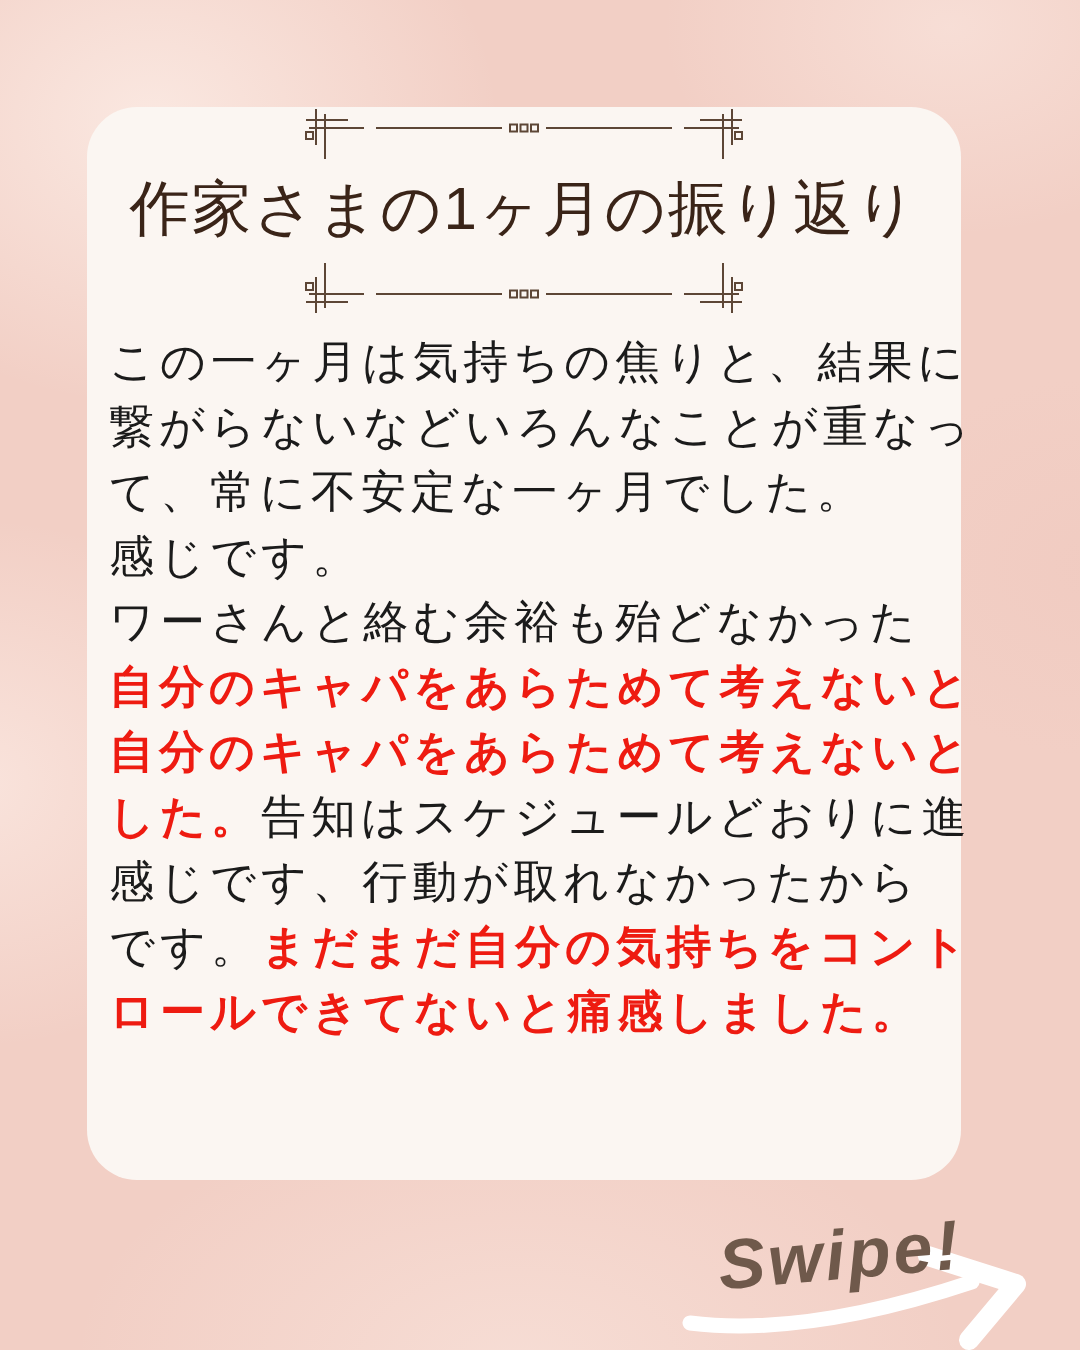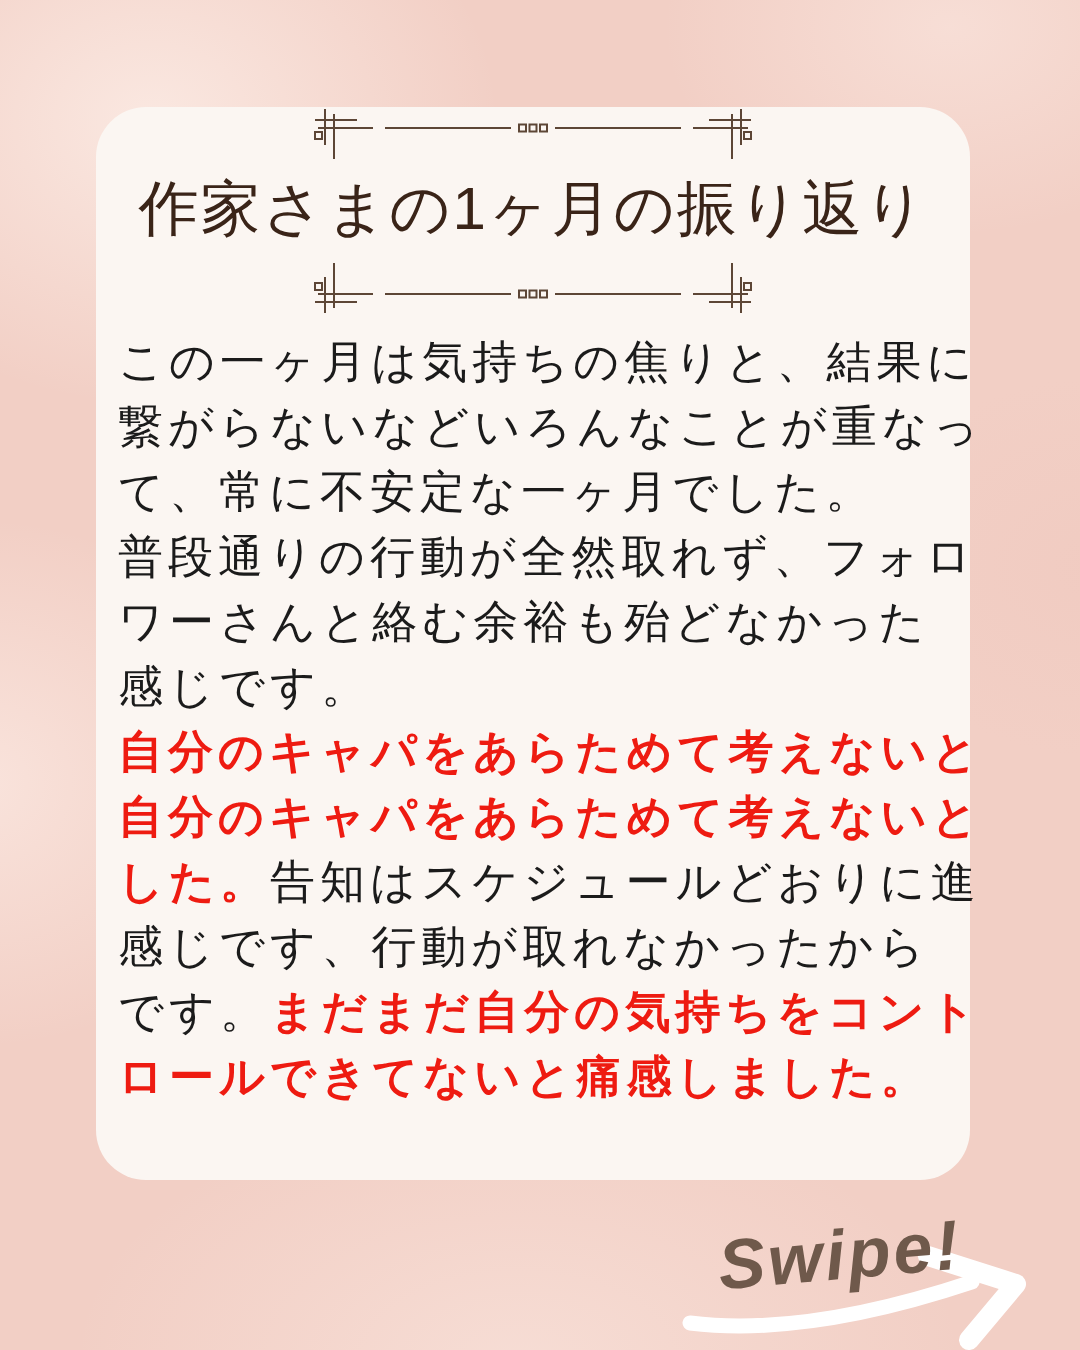--- a/index.html
+++ b/index.html
@@ -10,21 +10,21 @@
     font-family:"Liberation Sans","DejaVu Sans",sans-serif;
     background-color:#f2cfc5;
     background-image:
       radial-gradient(46% 30% at 14% 9%,  rgba(253,240,234,.75), rgba(253,240,234,0) 70%),
       radial-gradient(40% 28% at -2% 58%, rgba(253,238,232,.65), rgba(253,238,232,0) 70%),
       radial-gradient(55% 26% at 48% 101%,rgba(250,232,225,.55), rgba(250,232,225,0) 75%),
       radial-gradient(38% 22% at 88% 2%,  rgba(250,230,223,.65), rgba(250,230,223,0) 70%),
       radial-gradient(30% 20% at 101% 42%,rgba(239,199,189,.45), rgba(239,199,189,0) 70%);
   }
   .card{
-    position:absolute;left:96px;top:107px;
+    position:absolute;left:87px;top:107px;
     width:874px;height:1073px;
     background:#fbf6f2;
     border-radius:50px;
   }
   .divider{position:absolute;left:50%;transform:translateX(-50%);width:440px;height:54px;}
   .divider.top{top:0px;}
   .divider.bottom{top:154px;transform:translateX(-50%) scaleY(-1);}
   .divider svg{display:block;width:440px;height:54px;}
   .title{
     position:absolute;left:0;top:52px;width:100%;
@@ -112,23 +112,22 @@
             <rect x="2" y="25" width="7" height="7"></rect>
           </g>
         </g>
       </svg>
     </div>
 
     <div class="bodytext">
       <div class="line"><span class="seg-normal">この一ヶ月は気持ちの焦りと、結果に</span></div>
       <div class="line"><span class="seg-normal">繋がらないなどいろんなことが重なっ</span></div>
       <div class="line"><span class="seg-normal">て、常に不安定な一ヶ月でした。</span></div>
-      <div class="line"><span class="seg-normal">普段通りの行動が全然取れず、フォロ</span></div>
+      <div class="line"><span class="seg-normal">感じです。</span></div>
       <div class="line"><span class="seg-normal">ワーさんと絡む余裕も殆どなかった</span></div>
-      <div class="line"><span class="seg-normal">感じです。</span></div>
       <div class="line"><span class="seg-emphasis">自分のキャパをあらためて考えないと</span></div>
       <div class="line"><span class="seg-emphasis">自分のキャパをあらためて考えないと</span></div>
       <div class="line"><span class="seg-emphasis">した。</span><span class="seg-normal">告知はスケジュールどおりに進</span></div>
       <div class="line"><span class="seg-normal">感じです、行動が取れなかったから</span></div>
       <div class="line"><span class="seg-normal">です。</span><span class="seg-emphasis">まだまだ自分の気持ちをコント</span></div>
       <div class="line"><span class="seg-emphasis">ロールできてないと痛感しました。</span></div>
     </div>
   </div>
 
   <div class="swipe-indicator">

